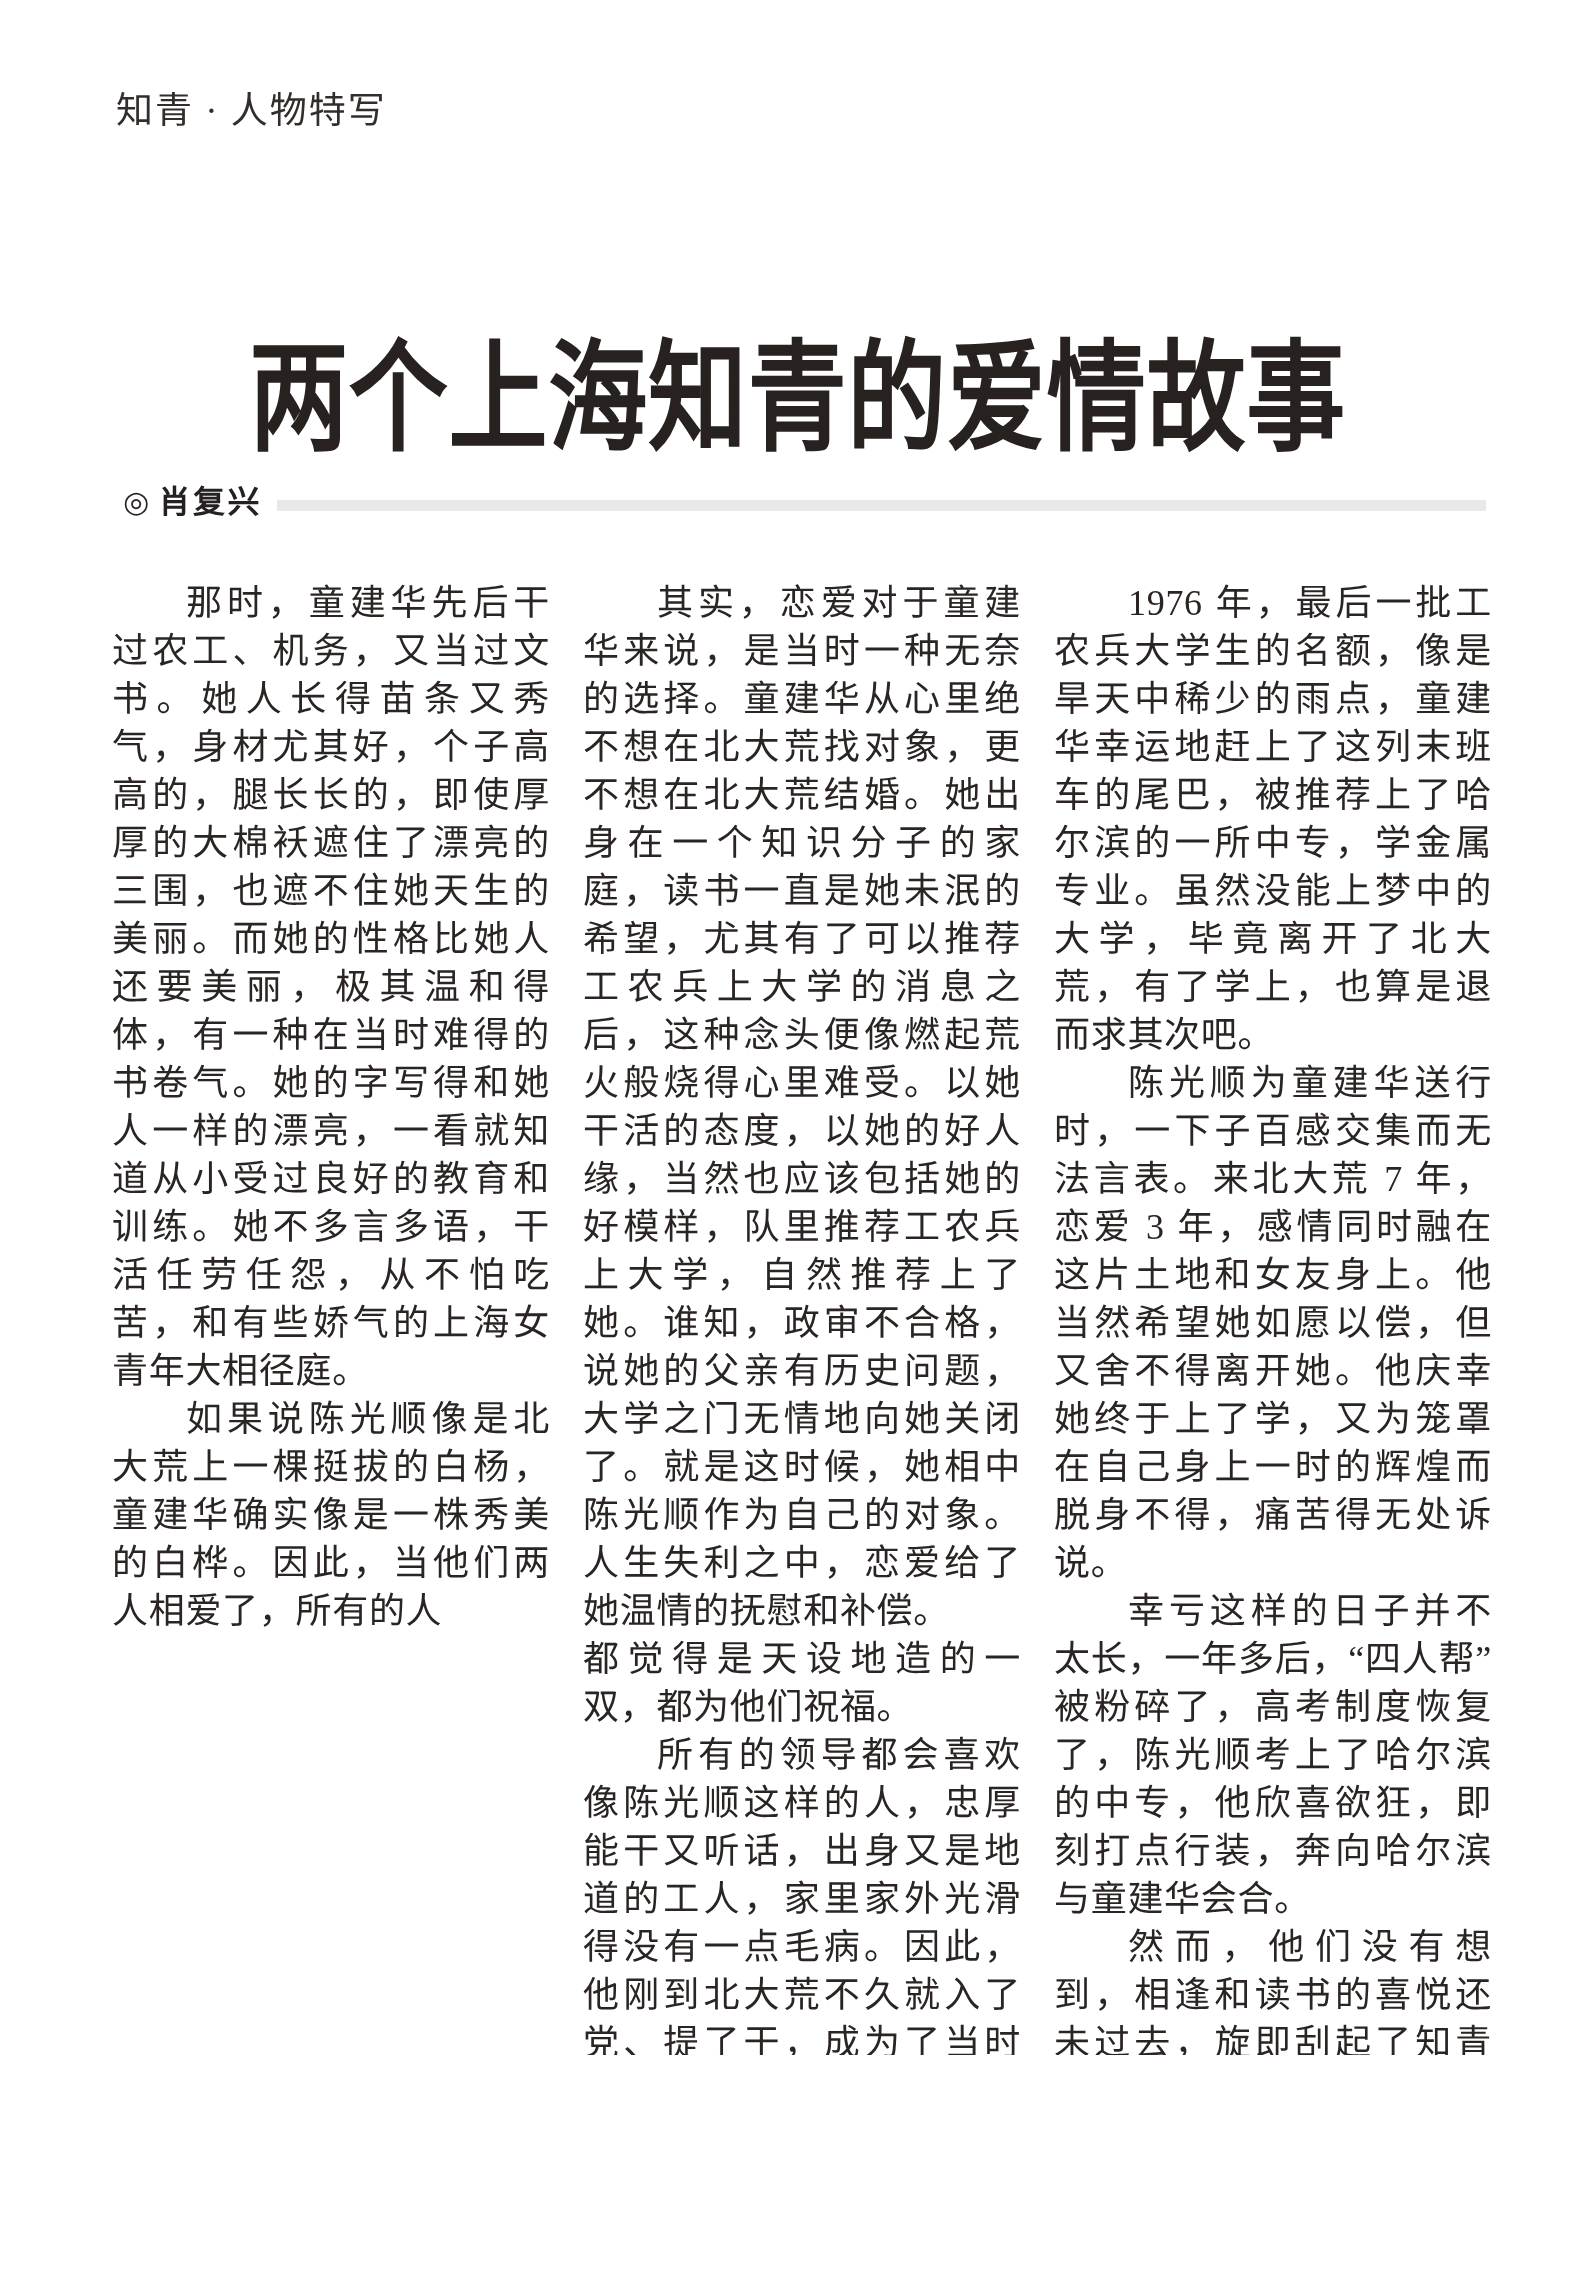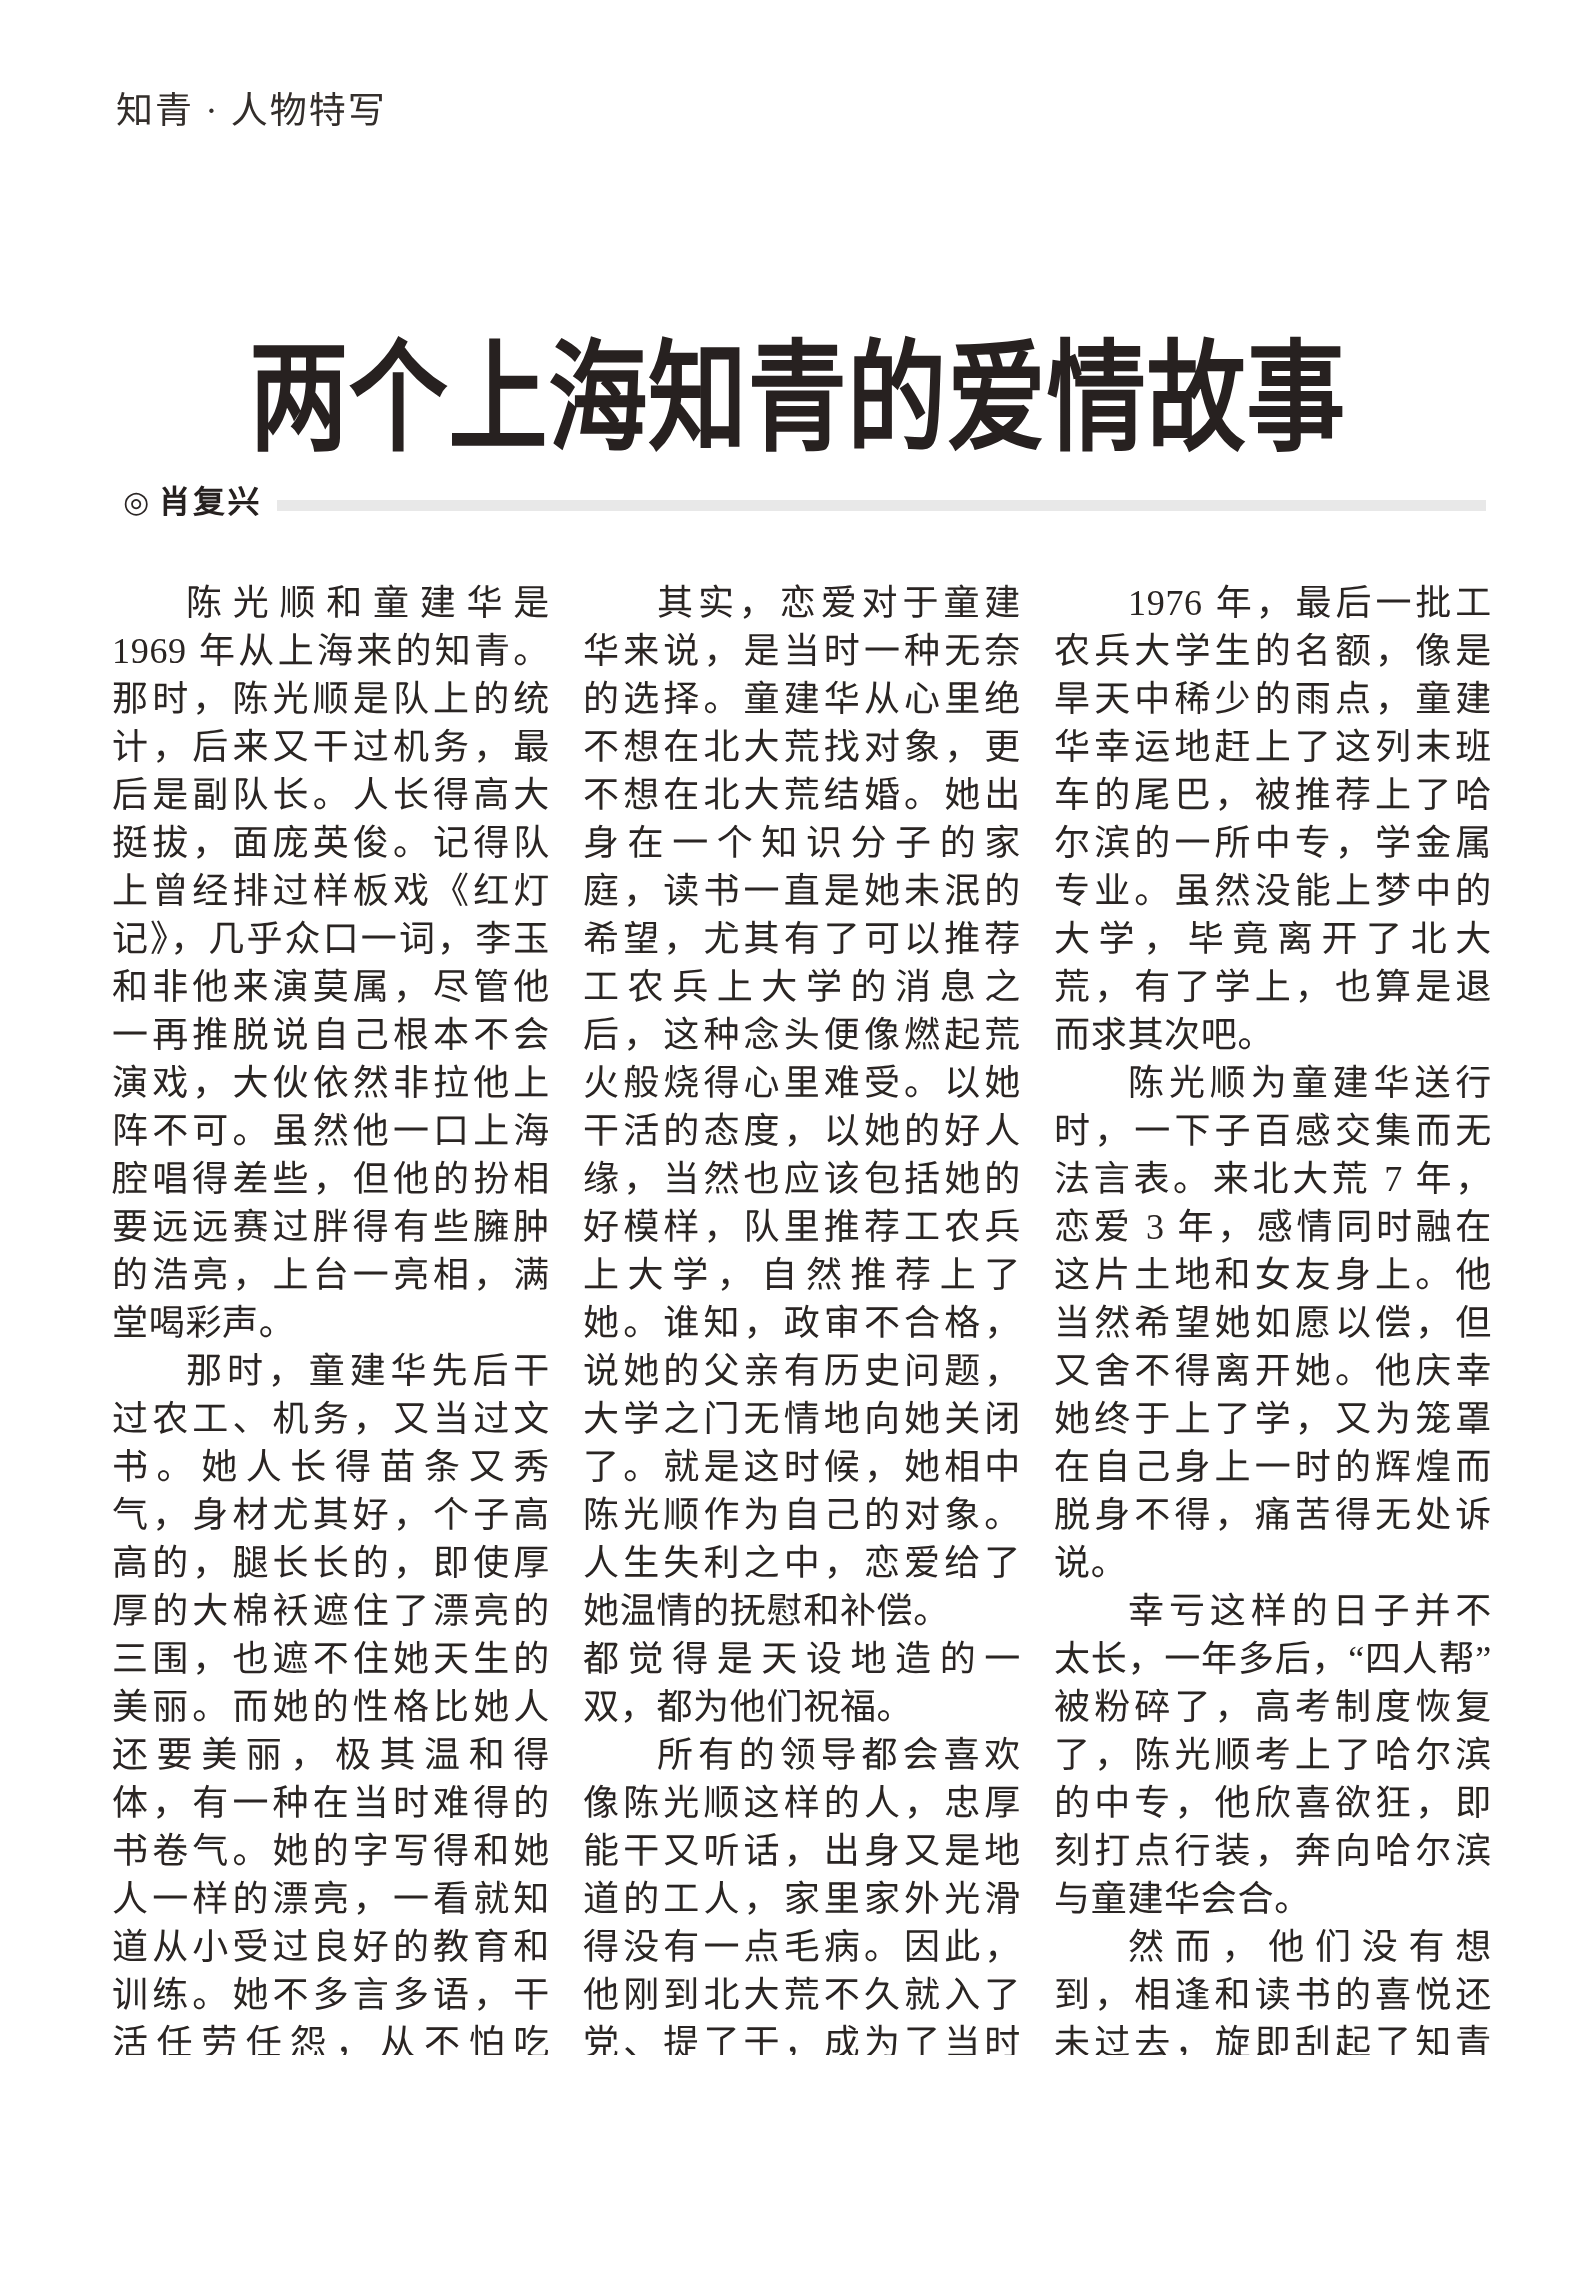--- a/index.html
+++ b/index.html
@@ -131,21 +131,20 @@
 
   <div class="byline">
     <span class="marker">◎</span>
     <span class="author">肖复兴</span>
   </div>
   <div class="byline-bar"></div>
 
   <div class="columns">
 
     <div class="column">
-      <p class="para indent">陈光顺和童建华是 1969 年从上海来的知青。那时，陈光顺是队上的统计，后来又干过机务，最后是副队长。人长得高大挺拔，面庞英俊。记得队上曾经排过样板戏《红灯记》，几乎众口一词，李玉和非他来演莫属，尽管他一再推脱说自己根本不会演戏，大伙依然非拉他上阵不可。虽然他一口上海腔唱得差些，但他的扮相要远远赛过胖得有些臃肿的浩亮，上台一亮相，满堂喝彩声。</p>
       <p class="para indent">那时，童建华先后干过农工、机务，又当过文书。她人长得苗条又秀气，身材尤其好，个子高高的，腿长长的，即使厚厚的大棉袄遮住了漂亮的三围，也遮不住她天生的美丽。而她的性格比她人还要美丽，极其温和得体，有一种在当时难得的书卷气。她的字写得和她人一样的漂亮，一看就知道从小受过良好的教育和训练。她不多言多语，干活任劳任怨，从不怕吃苦，和有些娇气的上海女青年大相径庭。</p>
       <p class="para indent">如果说陈光顺像是北大荒上一棵挺拔的白杨，童建华确实像是一株秀美的白桦。因此，当他们两人相爱了，所有的人</p>
     </div>
 
     <div class="column">
       <p class="para indent">其实，恋爱对于童建华来说，是当时一种无奈的选择。童建华从心里绝不想在北大荒找对象，更不想在北大荒结婚。她出身在一个知识分子的家庭，读书一直是她未泯的希望，尤其有了可以推荐工农兵上大学的消息之后，这种念头便像燃起荒火般烧得心里难受。以她干活的态度，以她的好人缘，当然也应该包括她的好模样，队里推荐工农兵上大学，自然推荐上了她。谁知，政审不合格，说她的父亲有历史问题，大学之门无情地向她关闭了。就是这时候，她相中陈光顺作为自己的对象。人生失利之中，恋爱给了她温情的抚慰和补偿。</p>
       <p class="para">都觉得是天设地造的一双，都为他们祝福。</p>
       <p class="para indent">所有的领导都会喜欢像陈光顺这样的人，忠厚能干又听话，出身又是地道的工人，家里家外光滑得没有一点毛病。因此，他刚到北大荒不久就入了党、提了干，成为了当时需要的典型。他像是一张白纸，任人在上面描绘当时流行的最新最美的画面。这种画面曾经使得他一度辉煌，却在关键的时刻遮挡住了他的去路。推荐</p>
     </div>
 

